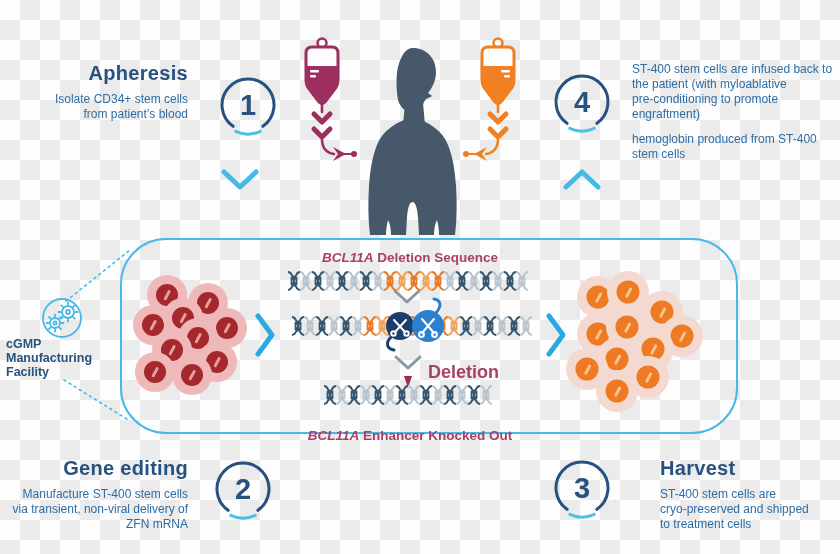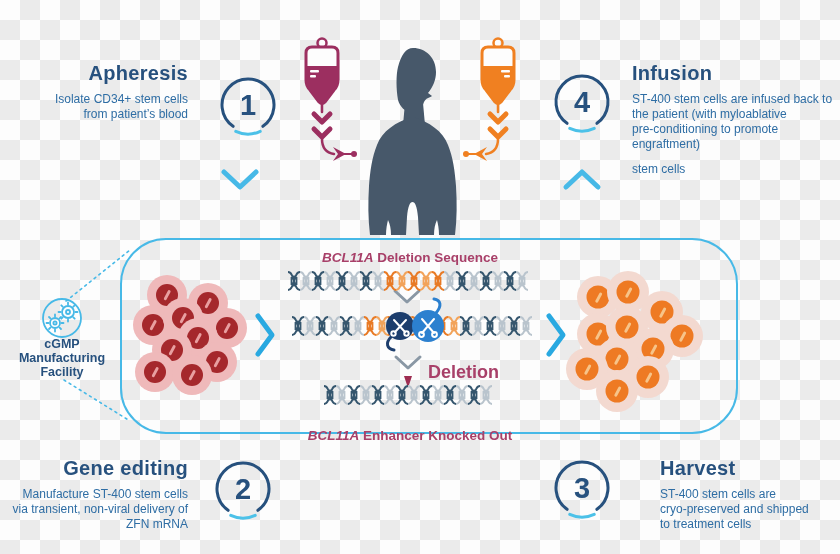--- a/index.html
+++ b/index.html
@@ -19,21 +19,21 @@
   .num-circle text{font-size:29px;font-weight:bold;fill:#27517e;}
   .ring{stroke:#27517e;stroke-width:3;fill:none;stroke-linecap:round;}
   .ring-accent{stroke:#4cc1e8;stroke-width:3;fill:none;stroke-linecap:round;}
   .box{
     position:absolute;left:120px;top:238px;width:614px;height:192px;
     border:2px solid #47b9e7;border-radius:46px;background:transparent;
   }
   .dna-label{position:absolute;width:300px;text-align:center;
     font-size:13.5px;font-weight:600;color:#a84069;white-space:nowrap;}
   .deletion-label{position:absolute;font-size:18px;font-weight:600;color:#a84069;white-space:nowrap;}
-  .facility-label{position:absolute;left:6px;top:337px;width:112px;text-align:center;
+  .facility-label{position:absolute;left:6px;top:337px;width:112px;
     font-weight:bold;font-size:12.5px;line-height:14px;color:#27517e;}
   .cell{position:absolute;border-radius:50%;}
   .cell.red-outer{width:40px;height:40px;background:#efb9ba;}
   .cell.blush-outer{width:42px;height:42px;background:#f3d9d0;}
   .nuc{position:absolute;left:50%;top:50%;transform:translate(-50%,-50%);border-radius:50%;}
   .nuc.red{width:22px;height:22px;background:#a5282c;}
   .nuc.orange{width:23px;height:23px;background:#ee7a23;}
   .nuc::after{content:"";position:absolute;left:50%;top:50%;width:2.5px;height:11px;
     border-radius:2px;transform:translate(-50%,-50%) rotate(28deg);}
   .nuc.red::after{background:#e89fa0;}
@@ -57,28 +57,28 @@
       <div>from patient’s blood</div>
     </div>
   </div>
   <svg class="abs num-circle" style="left:217px;top:74px;" width="62" height="62" viewBox="-31 -31 62 62">
     <path class="ring" d="M -14.9,21.3 A 26 26 0 1 1 14.9,21.3"></path>
     <path class="ring-accent" d="M 12.25,26.28 A 29 29 0 0 1 -12.25,26.28"></path>
     <text x="0" y="10" text-anchor="middle">1</text>
   </svg>
 
   <div class="abs left-align" style="left:632px;top:62px;width:205px;">
-    <div class="step-title">Infusion</div>
     <div class="step-body">
       <div>ST-400 stem cells are infused back to</div>
       <div>the patient (with myloablative</div>
       <div>pre-conditioning to promote</div>
       <div>engraftment)</div>
     </div>
     <div class="step-body para-gap">
+      <div>hemoglobin produced from ST-400</div>
       <div>stem cells</div>
     </div>
   </div>
   <svg class="abs num-circle" style="left:551px;top:71px;" width="62" height="62" viewBox="-31 -31 62 62">
     <path class="ring" d="M -14.9,21.3 A 26 26 0 1 1 14.9,21.3"></path>
     <path class="ring-accent" d="M 12.25,26.28 A 29 29 0 0 1 -12.25,26.28"></path>
     <text x="0" y="10" text-anchor="middle">4</text>
   </svg>
 
   <div class="abs right-align" style="right:652px;top:457px;width:240px;">

